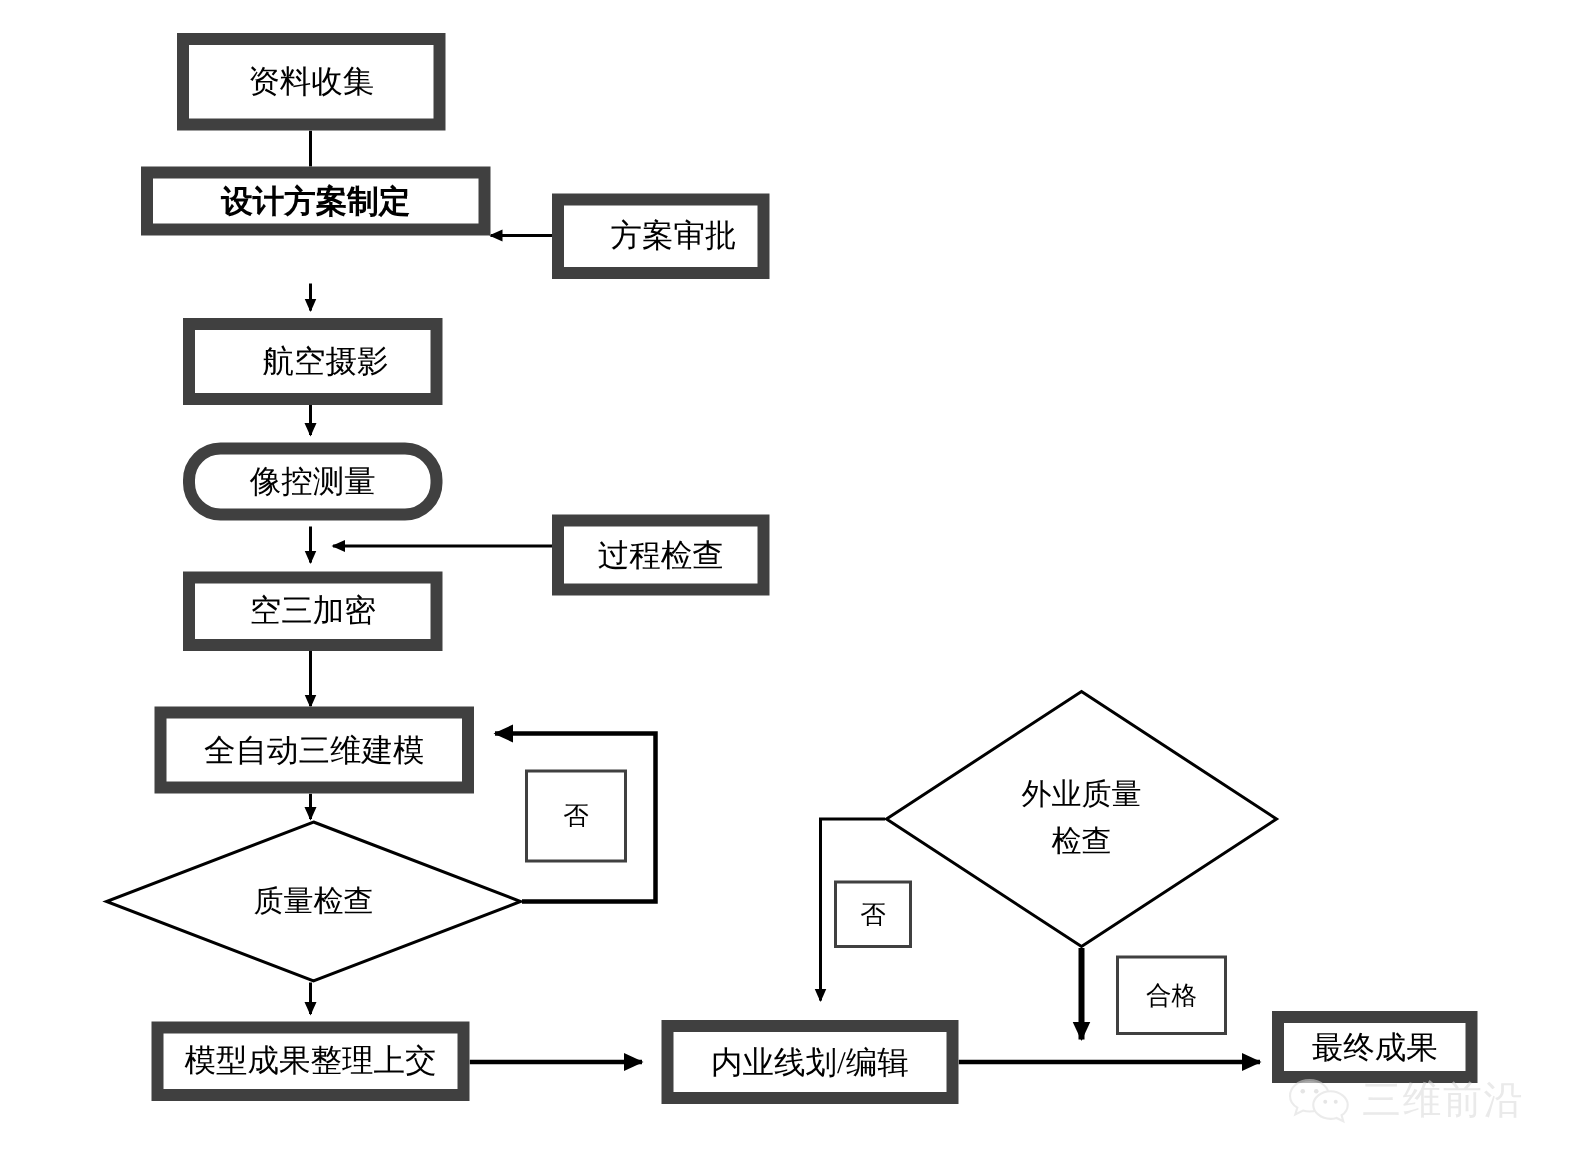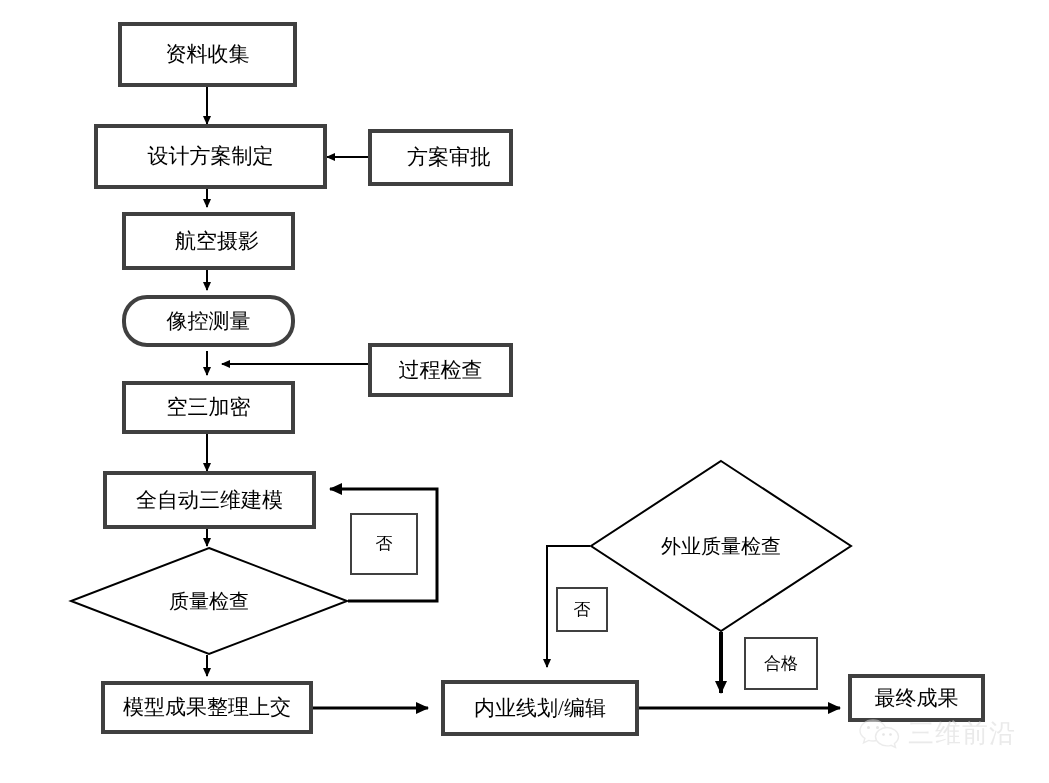--- a/index.html
+++ b/index.html
@@ -13,21 +13,21 @@
   #canvas {
     position: relative;
     width: 1049px;
     height: 783px;
     background: #ffffff;
     overflow: hidden;
   }
   .node {
     position: absolute;
     box-sizing: border-box;
-    border: 4px solid #404040;
+    border: 8px solid #404040;
     background: #ffffff;
     display: flex;
     align-items: center;
     justify-content: center;
     text-align: center;
     color: #000000;
     font-family: "Liberation Serif", "DejaVu Serif", serif;
     line-height: 1.25;
     z-index: 3;
   }
@@ -44,21 +44,21 @@
     top: 0;
     overflow: visible;
   }
   .diamond-text {
     position: absolute;
     left: 0;
     top: 0;
     width: 100%;
     height: 100%;
     display: flex;
-    flex-direction: row;
+    flex-direction: column;
     align-items: center;
     justify-content: center;
     text-align: center;
     font-size: 20px;
     color: #000000;
     line-height: 1.55;
     font-family: "Liberation Serif", "DejaVu Serif", serif;
   }
   #edges {
     position: absolute;
@@ -125,21 +125,21 @@
 
     <line x1="721" y1="632" x2="721" y2="693" stroke="#000" stroke-width="4" marker-end="url(#arrowThick)"></line>
 
     <line x1="639" y1="708" x2="840" y2="708" stroke="#000" stroke-width="3" marker-end="url(#arrowThick)"></line>
   </svg>
 
   <div class="node node-big" style="left:118px; top:22px; width:179px; height:65px;">
     <span>资料收集</span>
   </div>
 
-  <div class="node node-big" style="left:94px; top:124px; width:233px; height:65px;">
+  <div class="node node-big" style="left:94px; top:111px; width:233px; height:46px;font-weight:bold;">
     <span>设计方案制定</span>
   </div>
 
   <div class="node node-big" style="left:368px; top:129px; width:145px; height:57px;padding-left:17px;">
     <span>方案审批</span>
   </div>
 
   <div class="node node-big" style="left:122px; top:212px; width:173px; height:58px;padding-left:17px;">
     <span>航空摄影</span>
   </div>

